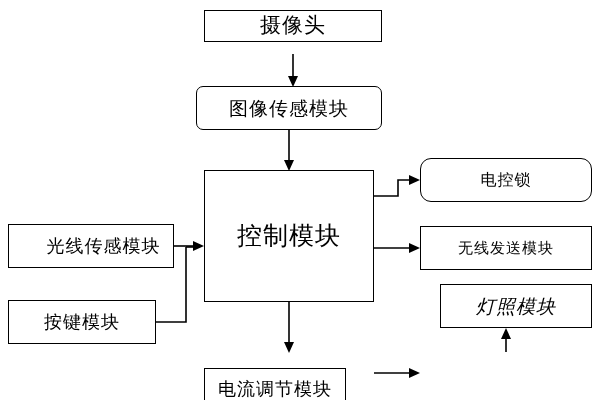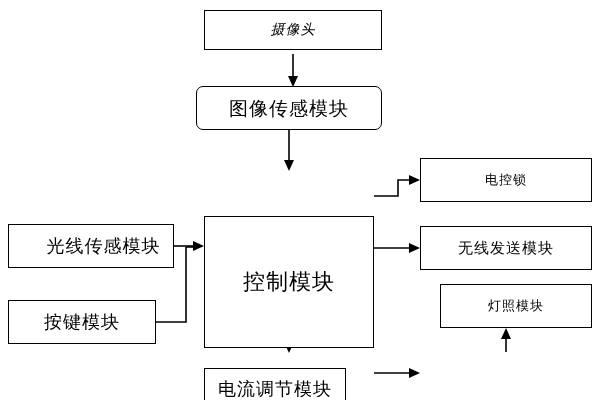--- a/index.html
+++ b/index.html
@@ -94,49 +94,49 @@
       <line x1="374" y1="373" x2="411" y2="373"></line>
       <polygon points="420,373 409,368 409,378"></polygon>
     </g>
 
     <g>
       <line x1="506" y1="352" x2="506" y2="337"></line>
       <polygon points="506,328 501,339 511,339"></polygon>
     </g>
   </svg>
 
-  <div class="node" style="left:204px;top:10px;width:178px;height:40px;font-size:14px;font-style:italic;">
+  <div class="node" style="left:204px;top:10px;width:178px;height:32px;font-size:21px;">
     <span class="node-label">摄像头</span>
   </div>
 
   <div class="node" style="left:196px;top:86px;width:186px;height:44px;font-size:19px;border-radius:7px;">
     <span class="node-label">图像传感模块</span>
   </div>
 
-  <div class="node" style="left:204px;top:170px;width:170px;height:132px;font-size:22px;margin-top:46px;">
+  <div class="node" style="left:204px;top:170px;width:170px;height:132px;font-size:25px;">
     <span class="node-label">控制模块</span>
   </div>
 
   <div class="node" style="left:8px;top:224px;width:166px;height:44px;font-size:18px;padding-left:25px;">
     <span class="node-label">光线传感模块</span>
   </div>
 
   <div class="node" style="left:8px;top:300px;width:148px;height:44px;font-size:18px;">
     <span class="node-label">按键模块</span>
   </div>
 
-  <div class="node" style="left:420px;top:158px;width:172px;height:44px;font-size:13px;">
+  <div class="node" style="left:420px;top:158px;width:172px;height:44px;font-size:16px;border-radius:11px;">
     <span class="node-label">电控锁</span>
   </div>
 
   <div class="node" style="left:420px;top:226px;width:172px;height:44px;font-size:15px;">
     <span class="node-label">无线发送模块</span>
   </div>
 
-  <div class="node" style="left:440px;top:284px;width:152px;height:44px;font-size:13px;">
+  <div class="node" style="left:440px;top:284px;width:152px;height:44px;font-size:19px;font-style:italic;">
     <span class="node-label">灯照模块</span>
   </div>
 
   <div class="node" style="left:204px;top:368px;width:142px;height:42px;font-size:18px;">
     <span class="node-label">电流调节模块</span>
   </div>
 
 
 </div>
 

